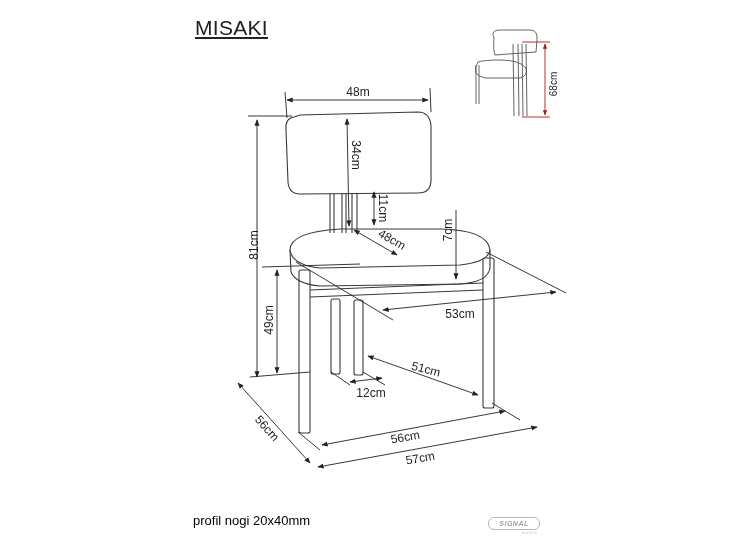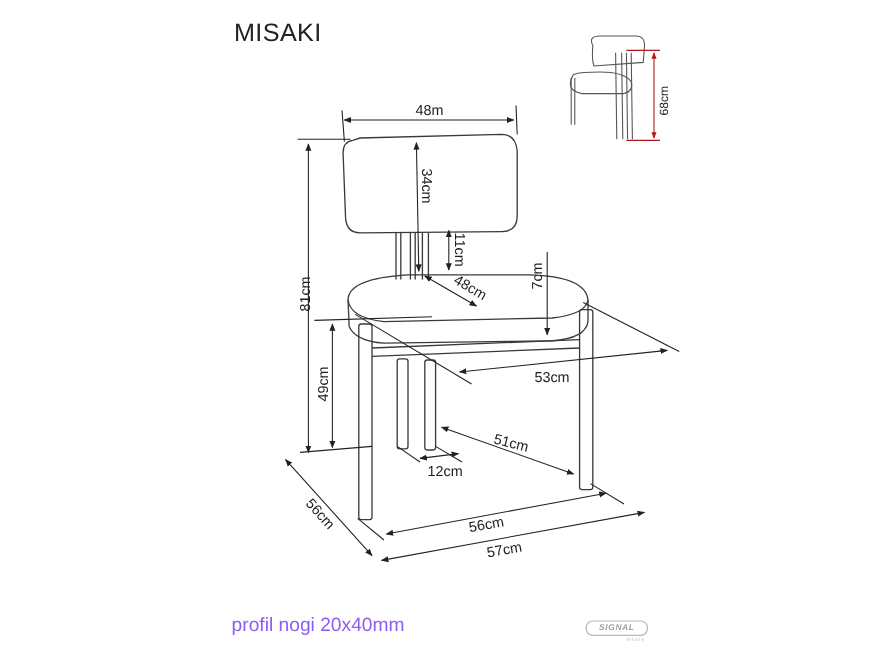--- a/index.html
+++ b/index.html
@@ -1,20 +1,20 @@
 <!DOCTYPE html>
 <html><head>
   <meta charset="utf-8">
   <style>
     html, body { margin: 0; padding: 0; background: #ffffff; }
     body { width: 732px; height: 550px; position: relative; overflow: hidden;
            font-family: "Liberation Sans", sans-serif; }
     .title { position: absolute; left: 195px; top: 16px; font-size: 21px; color: #222;
-             letter-spacing: 0.3px; }
-    .footnote { position: absolute; left: 193px; top: 513px; font-size: 16px; color: #8b5cf6; }
+             letter-spacing: 0.3px; text-decoration: underline; }
+    .footnote { position: absolute; left: 193px; top: 513px; font-size: 13px; color: #000000; }
     .logo { position: absolute; left: 488px; top: 517px; width: 50px; height: 11px;
             border: 1px solid #b8b8b8; border-radius: 6px; font-size: 7px; font-weight: bold;
             font-style: italic; color: #a0a0a0; text-align: center; line-height: 11px;
             letter-spacing: 0.5px; }
     .logo-sub { position: absolute; left: 522px; top: 530px; font-size: 4px; color: #bbb;
                 letter-spacing: 1px; }
     svg { position: absolute; left: 0; top: 0; }
     .dim { font-size: 12px; fill: #1e1e1e; font-family: "Liberation Sans", sans-serif; }
   </style>
 </head>

